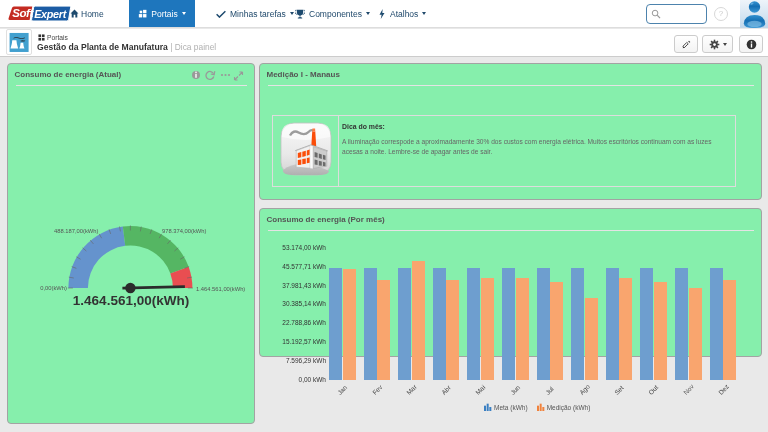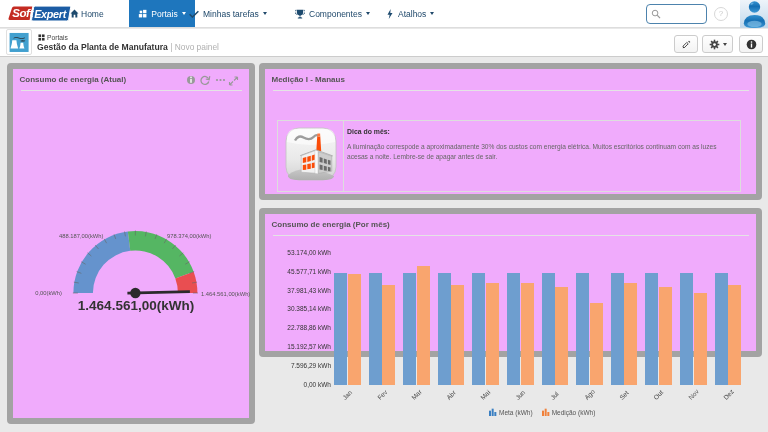--- a/index.html
+++ b/index.html
@@ -28,21 +28,21 @@
   border-bottom:1px solid #ccc; }
 #planticon { position:absolute; left:6px; top:29px; width:26px; height:26px; background:#fff;
   border:1px solid #e0e0e0; border-radius:2px; }
 #crumb { position:absolute; left:38px; top:34px; font-size:6.7px; color:#444; }
 #pgtitle { position:absolute; left:37px; top:41.5px; font-size:8.6px; font-weight:bold; color:#333; }
 #pgtitle span.sub { font-weight:normal; color:#b0b0b0; font-size:8.4px; }
 .tbtn { position:absolute; top:35px; height:18px; background:linear-gradient(#fff,#f3f3f3);
   border:1px solid #ccc; border-radius:3px; display:flex; align-items:center; justify-content:center; }
 
 
-.panel { position:absolute; background:#f0abfc; border:6px solid #a3a3a3; border-radius:4px; }
+.panel { position:absolute; background:#86efac; border:1px solid #a3a3a3; border-radius:4px; }
 .ptitle { position:absolute; left:6.5px; top:6px; font-size:8px; font-weight:bold; color:#555; }
 .pdivider { position:absolute; left:8px; right:7px; top:21px; border-top:1px solid #e4e4e4; }
 
 
 .glabel { position:absolute; font-size:5.8px; color:#555; white-space:nowrap; }
 
 #dicabox { position:absolute; left:12px; top:51px; width:464px; height:72px; border:1px solid #ddd; }
 #dicacell { position:absolute; left:0; top:0; width:66px; height:70px; border-right:1px solid #ddd; }
 #dicatext { position:absolute; left:69px; top:6.5px; width:375px; font-size:6.6px; color:#666; line-height:9.6px; }
 #dicatext b { font-size:6.9px; color:#333; display:block; line-height:8px; margin-bottom:6.5px; }
@@ -78,38 +78,38 @@
 <div id="portais-tab">
   <svg width="9" height="9" viewBox="0 0 16 16" style="margin-right:4px">
     <rect x="3" y="3" width="4.5" height="4.5" fill="#fff"></rect>
     <rect x="9" y="1.5" width="6" height="6" fill="#fff"></rect>
     <rect x="1.5" y="9" width="6" height="6" fill="#fff"></rect>
     <rect x="9" y="9" width="6" height="6" fill="#fff"></rect>
   </svg>
   Portais<span class="caret"></span>
 </div>
 
-<div class="navitem" style="left:189px">
+<div class="navitem" style="left:216px">
   <svg width="10" height="8" viewBox="0 0 16 12" style="margin-right:4px">
     <path d="M1 6.5 L5.5 11 L15 1.5" fill="none" stroke="#1d4a6e" stroke-width="2.3"></path>
   </svg>
   Minhas tarefas<span class="caret"></span>
 </div>
 
 <div class="navitem" style="left:295px">
   <svg width="10" height="10" viewBox="0 0 16 16" style="margin-right:4px">
     <path d="M3 1 H13 V5 A5 5 0 0 1 3 5 Z" fill="#1d4a6e"></path>
     <path d="M2.5 2 H1 A3.5 3.5 0 0 0 4.5 8 M13.5 2 H15 A3.5 3.5 0 0 1 11.5 8" fill="none" stroke="#1d4a6e" stroke-width="1.2"></path>
     <rect x="7" y="9" width="2" height="3" fill="#1d4a6e"></rect>
     <path d="M4.5 14 Q8 11.5 11.5 14 L11.5 15 L4.5 15 Z" fill="#1d4a6e"></path>
   </svg>
   Componentes<span class="caret"></span>
 </div>
 
-<div class="navitem" style="left:386px">
+<div class="navitem" style="left:378px">
   <svg width="8" height="10" viewBox="0 0 12 16" style="margin-right:4px">
     <path d="M7 0 L2 9 L5.4 9 L4 16 L10 6.5 L6.5 6.5 Z" fill="#1d4a6e"></path>
   </svg>
   Atalhos<span class="caret"></span>
 </div>
 
 <div id="search">
   <svg width="10" height="10" viewBox="0 0 16 16" style="position:absolute;left:4px;top:4px">
     <circle cx="6.5" cy="6.5" r="4.5" fill="none" stroke="#999" stroke-width="1.6"></circle>
     <line x1="10" y1="10" x2="14.5" y2="14.5" stroke="#999" stroke-width="1.8"></line>
@@ -149,21 +149,21 @@
 </svg>
 
 <div id="crumb">
   <svg width="7" height="7" viewBox="0 0 16 16" style="vertical-align:-1px;margin-right:2px">
     <rect x="1" y="1" width="6" height="6" fill="#333"></rect>
       <rect x="9" y="1" width="6" height="6" fill="#333"></rect>
     <rect x="1" y="9" width="6" height="6" fill="#333"></rect>
       <rect x="9" y="9" width="6" height="6" fill="#333"></rect>
   </svg>Portais
 </div>
-<div id="pgtitle">Gestão da Planta de Manufatura&nbsp;<span class="sub">| Novo painel</span></div>
+<div id="pgtitle">Gestão da Planta de Manufatura&nbsp;<span class="sub">| Dica painel</span></div>
 
 <div class="tbtn" style="left:674px;width:24px">
   <svg width="11" height="11" viewBox="0 0 16 16">
     <path d="M2.5 13.5 L3.2 10.8 L5.2 12.8 Z" fill="#333"></path>
     <rect x="5.2" y="4.8" width="2.9" height="8" transform="rotate(45 6.65 8.8)" fill="none" stroke="#333" stroke-width="1.2"></rect>
     <line x1="11" y1="3" x2="13" y2="5" stroke="#333" stroke-width="1.6"></line>
   </svg>
 </div>
 <div class="tbtn" style="left:702px;width:31px">
   <svg width="11" height="11" viewBox="0 0 16 16">

